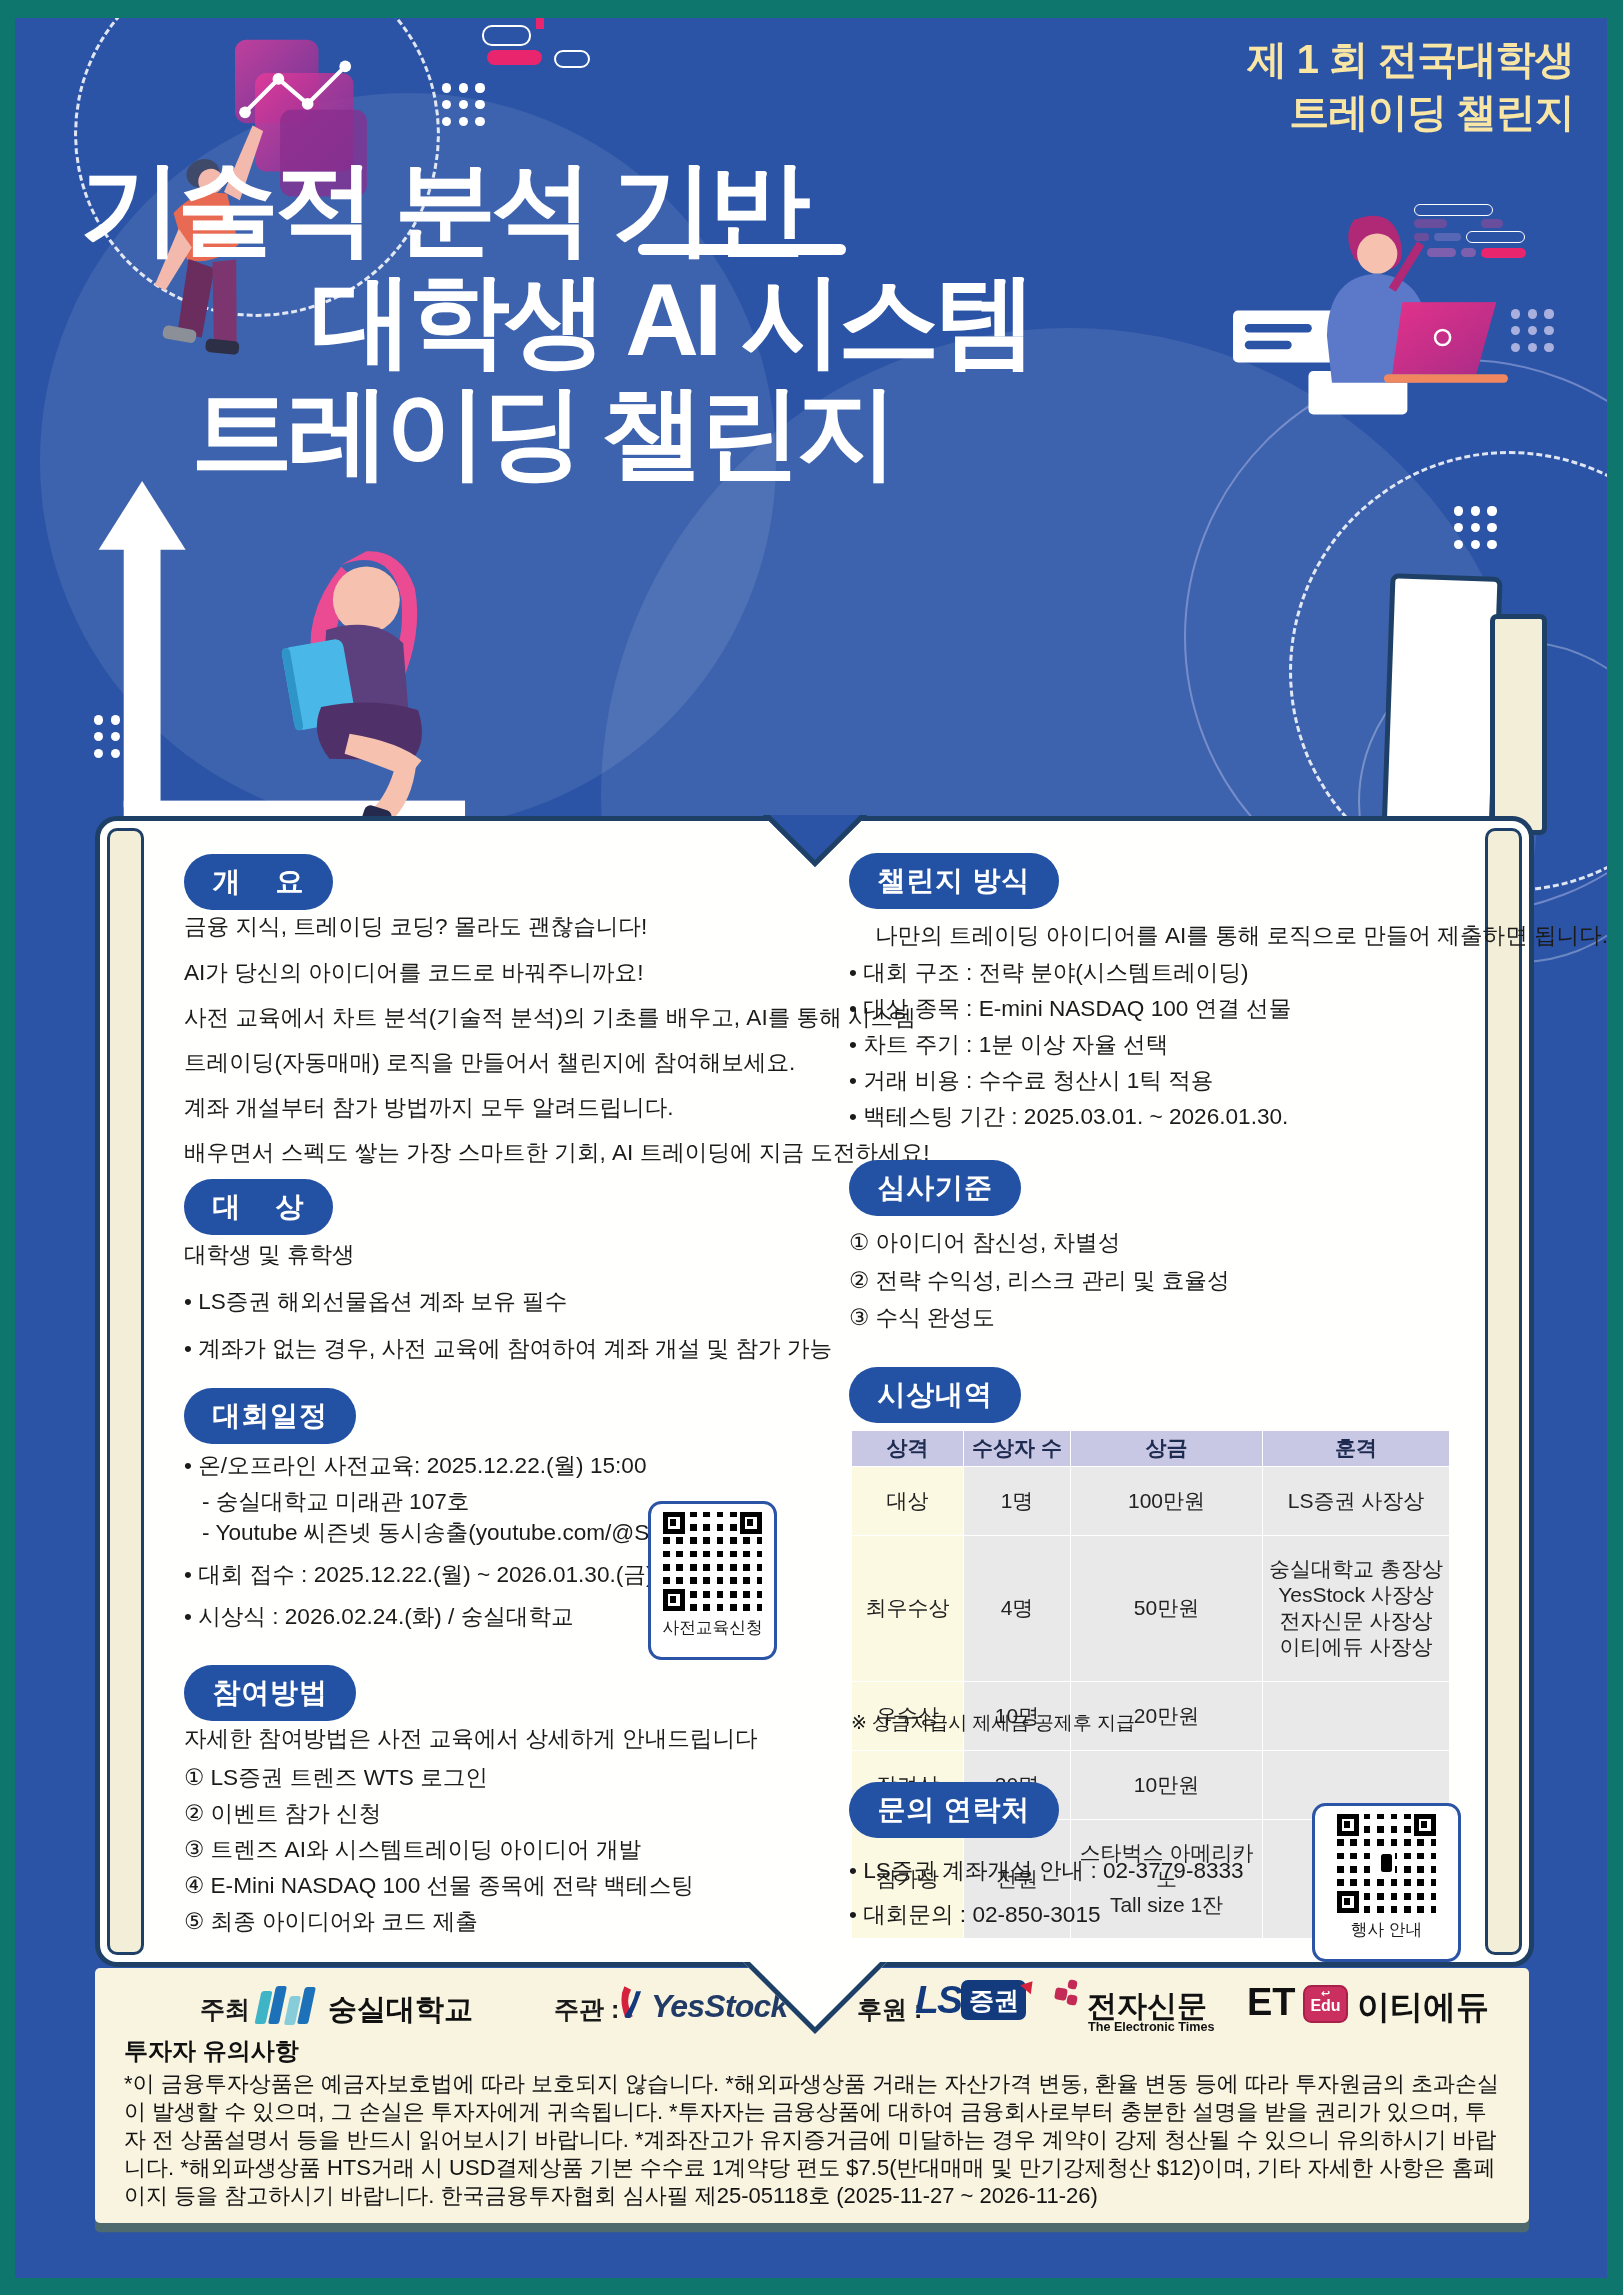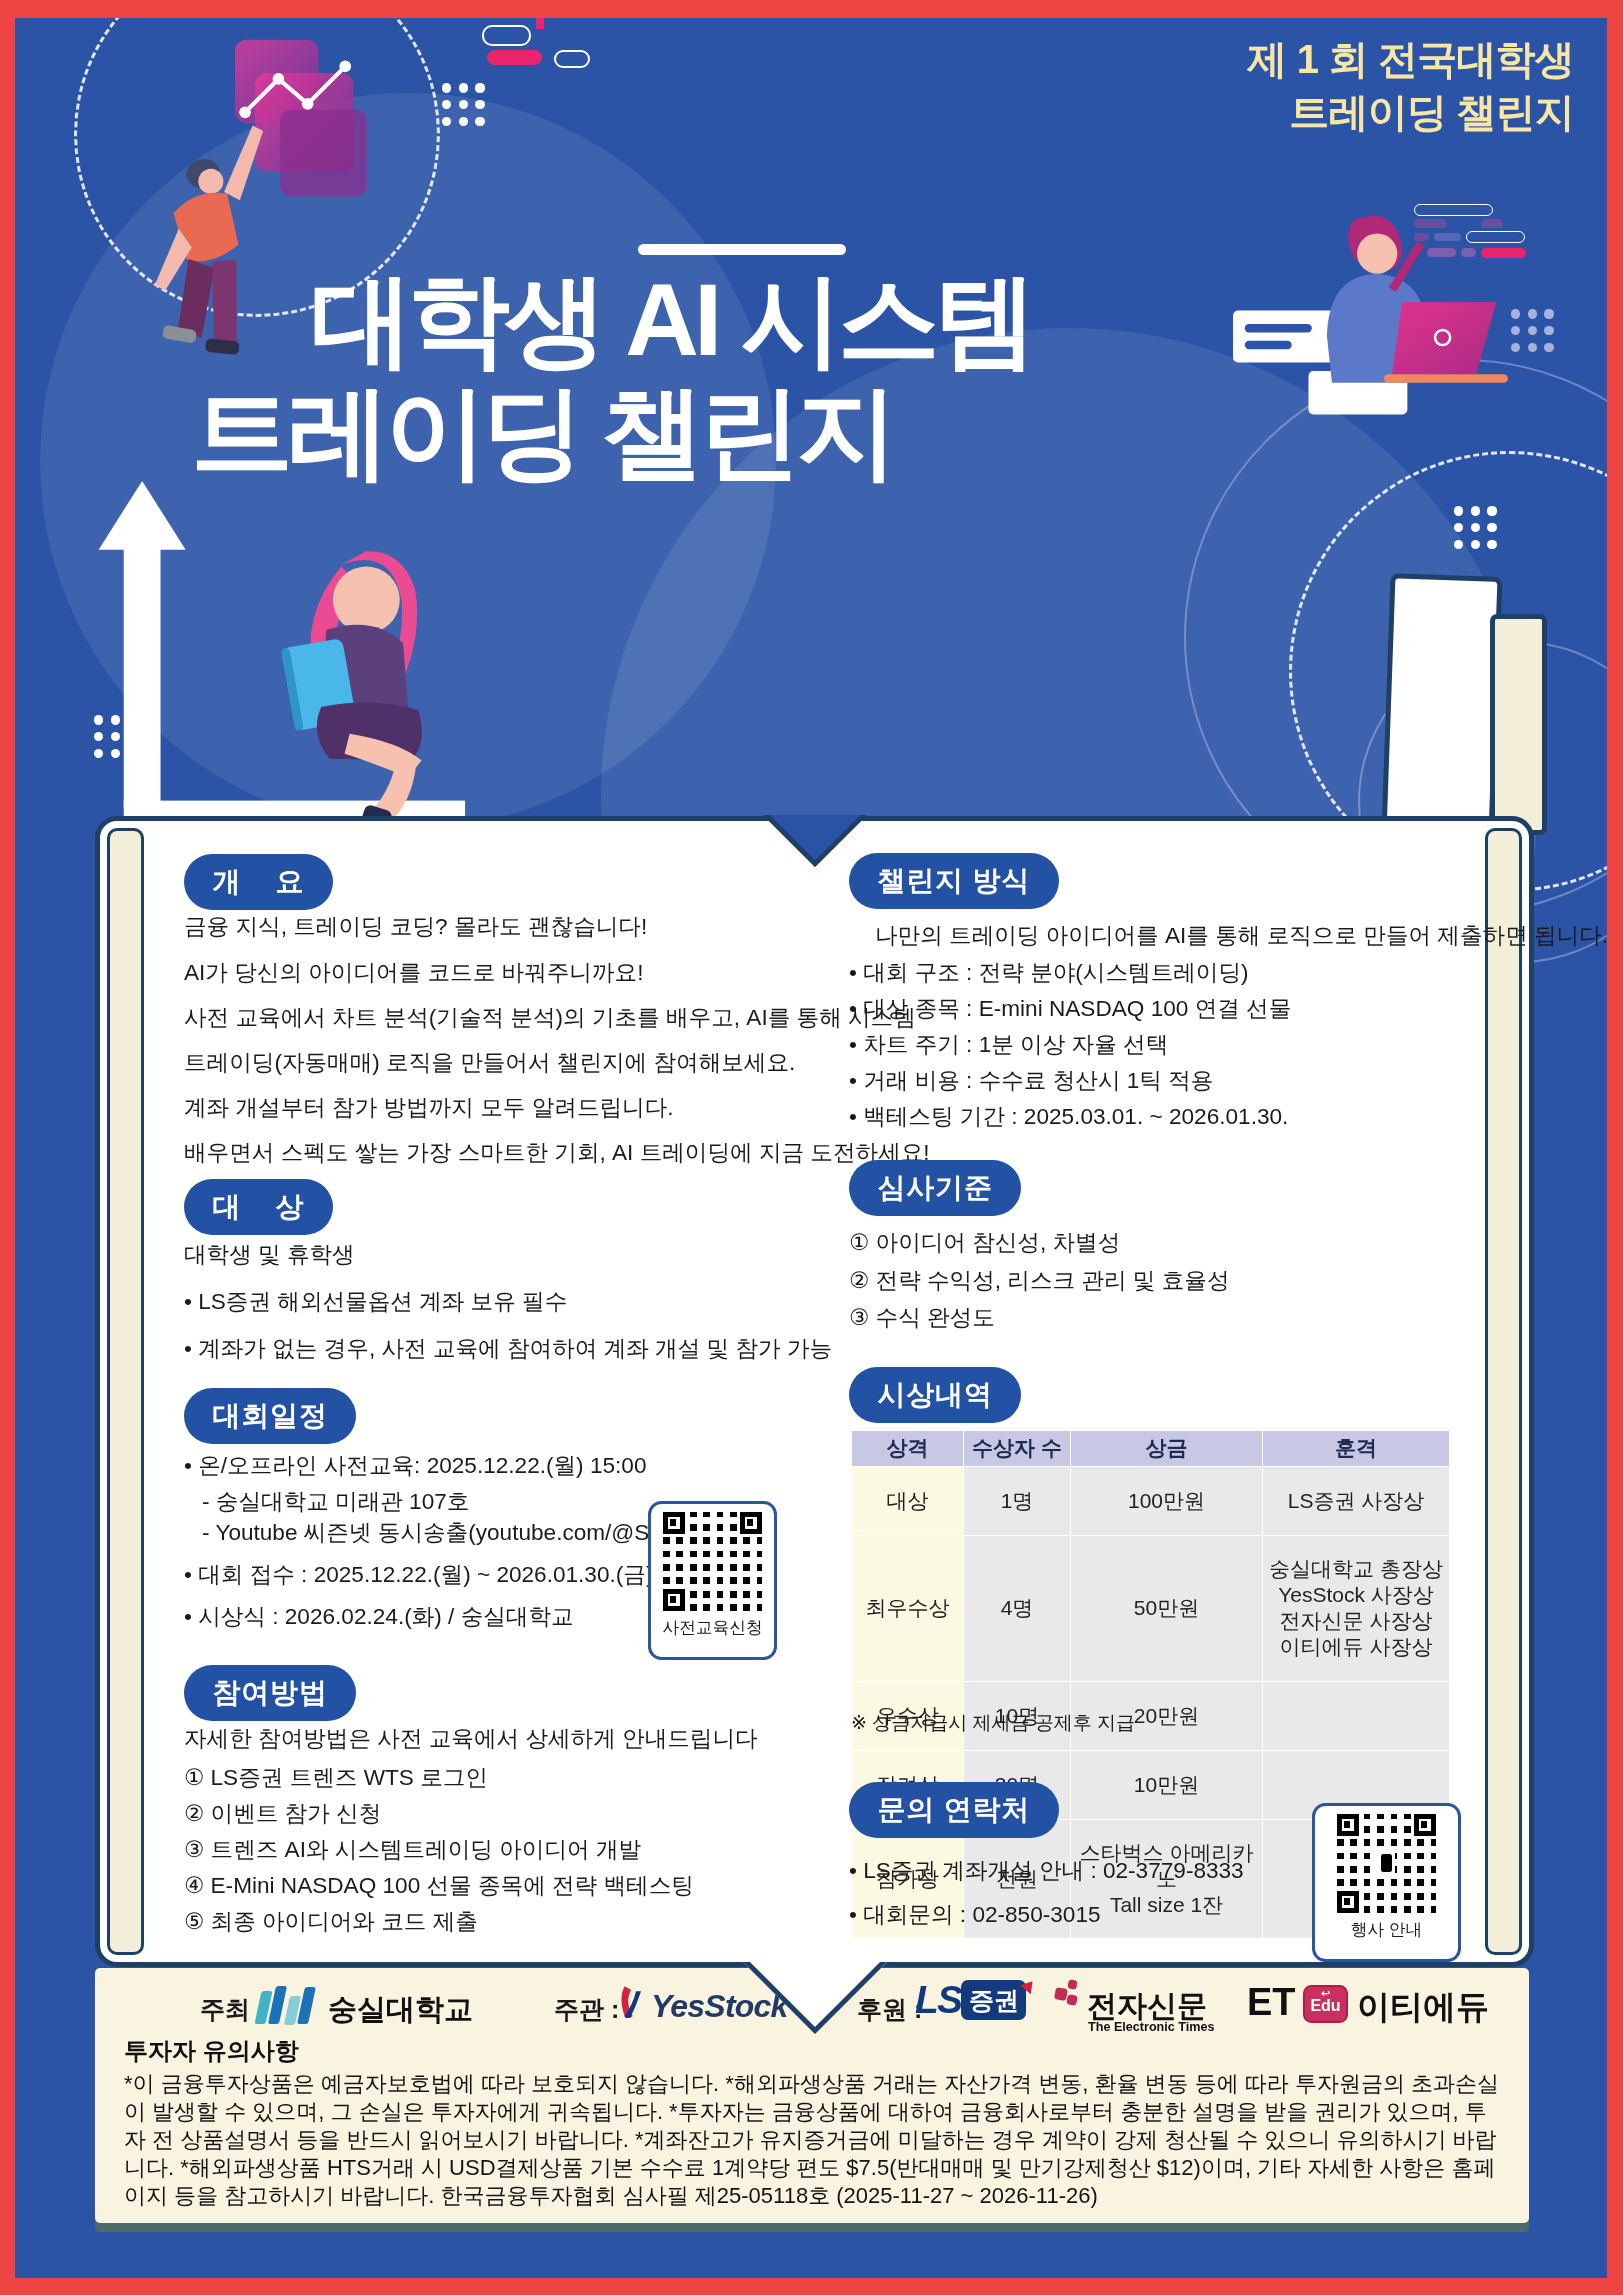--- a/index.html
+++ b/index.html
@@ -1,16 +1,16 @@
 <!DOCTYPE html>
 <html style="font-size:13.4px"><head>
 <meta charset="utf-8">
 <style>
   html,body{margin:0;padding:0;background:#e8e8e8;}
-  .poster{position:relative;width:1624px;height:2295px;background:#ef4444;overflow:hidden;
+  .poster{position:relative;width:1624px;height:2295px;background:#0f766e;overflow:hidden;
           font-family:"Liberation Sans","DejaVu Sans",sans-serif;}
   .bg-blue{position:absolute;left:15px;top:18.4px;width:1592px;height:2260px;background:#2b54a6;overflow:hidden;}
 
   
   .circle{position:absolute;border-radius:50%;}
   .c-light{background:rgba(255,255,255,0.09);}
   .c-ring{border:2.5px solid rgba(255,255,255,0.30);}
   .c-dash{border:3.3px dashed rgba(255,255,255,0.85);}
   .c-peri{border:2.5px solid rgba(165,175,225,0.55);}
   .dotgrid{position:absolute;display:grid;grid-template-columns:repeat(3,1fr);gap:7.5px;}
@@ -229,20 +229,21 @@
 
     <div style="position:absolute;left:1371px;top:557px;width:102px;height:251px;background:#fff;border:5px solid #1f4066;border-radius:8.4px;transform:rotate(2deg);"></div>
     <div style="position:absolute;left:1475px;top:596px;width:47px;height:211px;background:#f3eed8;border:5px solid #1f4066;border-radius:6.7px;"></div>
   </div>
 
   <div class="badge">
     <div>제 1 회 전국대학생</div>
     <div>트레이딩 챌린지</div>
   </div>
 
+  <div class="title" style="left:80px;top:141px;">기술적 분석 기반</div>
   <div class="title-bar" style="left:638px;top:244px;width:208px;height:11px;"></div>
   <div class="title" style="left:311px;top:253px;">대학생 AI 시스템</div>
   <div class="title" style="left:191px;top:365px;">트레이딩 챌린지</div>
 
   <div class="panel">
     <div class="page-strip" style="left:6.7px;"></div>
     <div class="page-strip" style="right:6.7px;"></div>
     <div class="notch-top">
         <div class="diamond"></div>
       </div>

